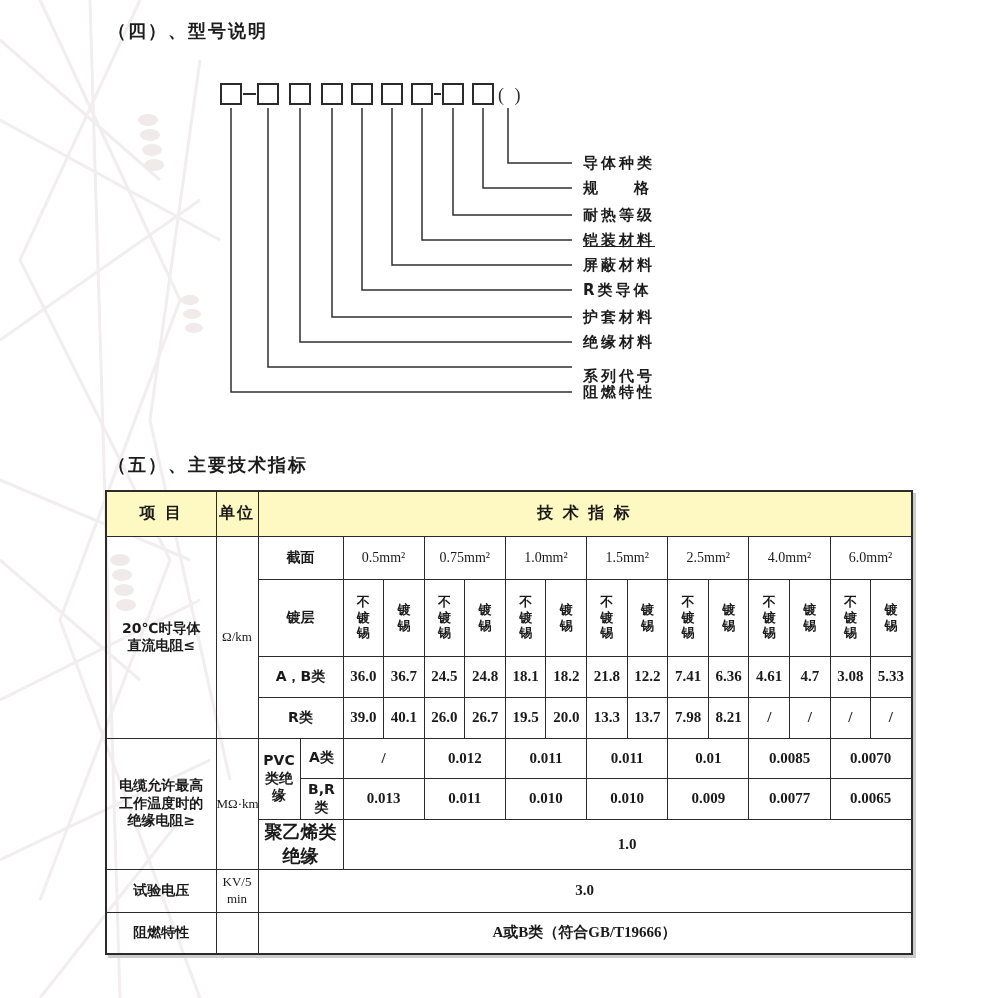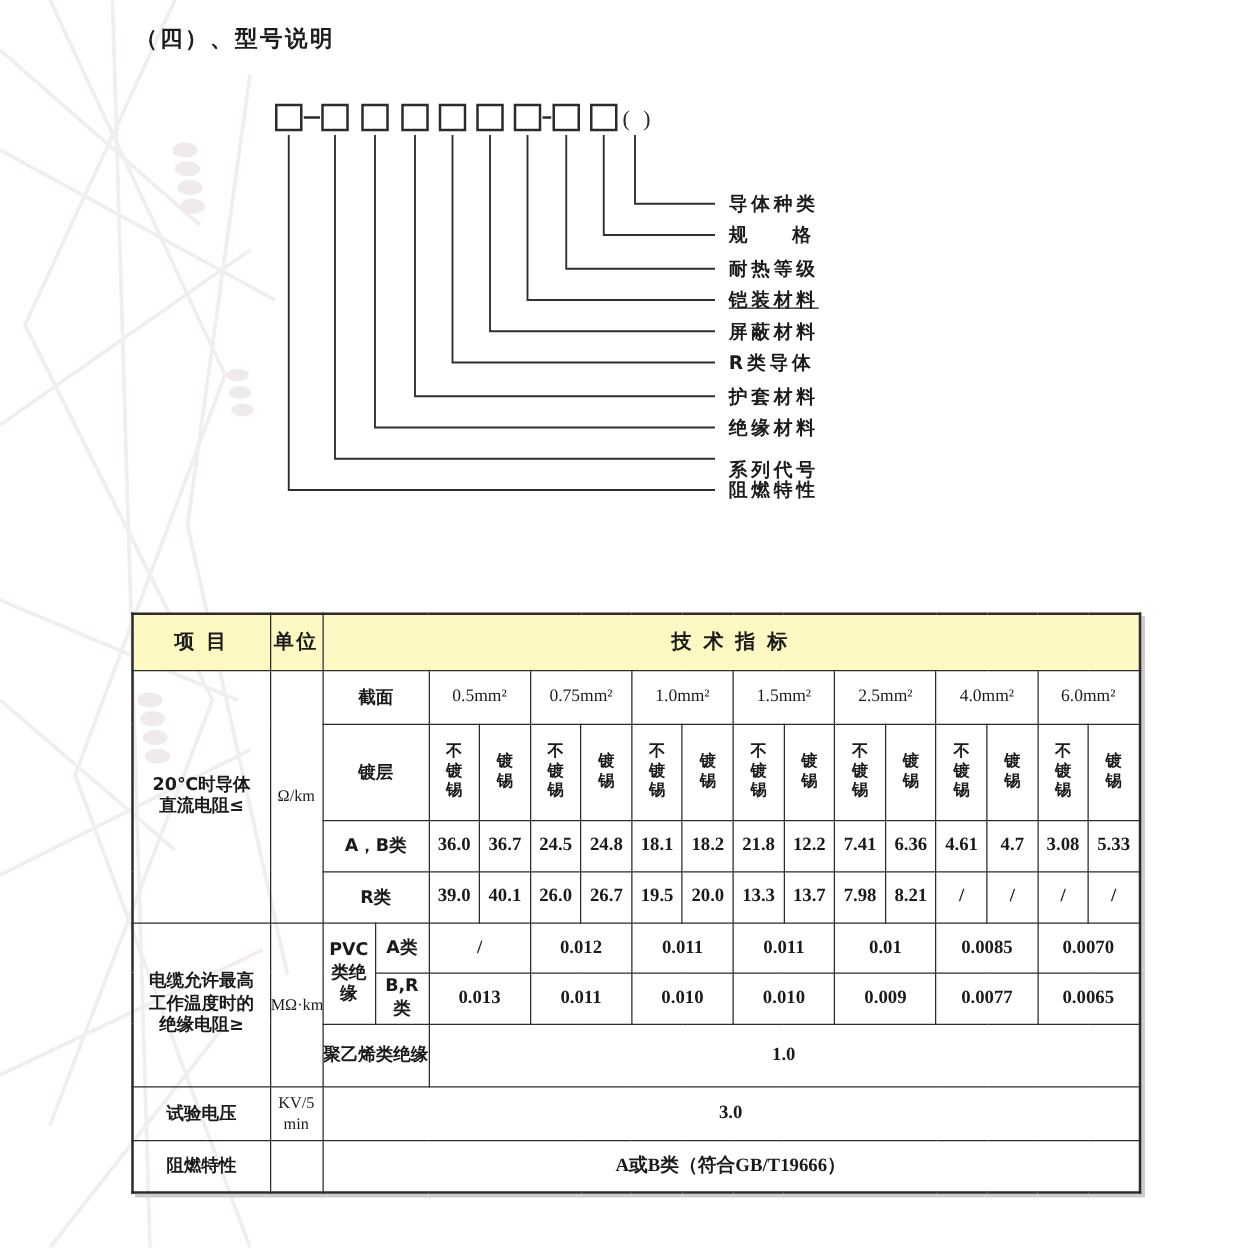--- a/index.html
+++ b/index.html
@@ -58,20 +58,21 @@
         <ellipse cx="122" cy="575" rx="10" ry="6"></ellipse>
       <ellipse cx="124" cy="590" rx="10" ry="6"></ellipse>
         <ellipse cx="126" cy="605" rx="10" ry="6"></ellipse>
       <ellipse cx="190" cy="300" rx="9" ry="5"></ellipse>
         <ellipse cx="192" cy="314" rx="9" ry="5"></ellipse>
       <ellipse cx="194" cy="328" rx="9" ry="5"></ellipse>
     </g>
   </svg>
 
   <div id="title4" class="sec-title">（四）、型号说明</div>
+  <div id="title5" class="sec-title">（五）、主要技术指标</div>
 
   <svg id="diagram-svg" width="1006" height="430" viewBox="0 0 1006 430">
     <g fill="none" stroke="#2b2b2b" stroke-width="2">
       <rect x="221" y="84" width="20" height="20"></rect>
       <rect x="258" y="84" width="20" height="20"></rect>
       <rect x="290" y="84" width="20" height="20"></rect>
       <rect x="322" y="84" width="20" height="20"></rect>
       <rect x="352" y="84" width="20" height="20"></rect>
       <rect x="382" y="84" width="20" height="20"></rect>
       <rect x="412" y="84" width="20" height="20"></rect>
@@ -240,21 +241,21 @@
 类</td>
       <td colspan="2" class="num">0.013</td>
       <td colspan="2" class="num">0.011</td>
       <td colspan="2" class="num">0.010</td>
       <td colspan="2" class="num">0.010</td>
       <td colspan="2" class="num">0.009</td>
       <td colspan="2" class="num">0.0077</td>
       <td colspan="2" class="num">0.0065</td>
     </tr>
     <tr style="height:50px">
-      <td colspan="2" class="lbl" style="font-size:14px">聚乙烯类绝缘</td>
+      <td colspan="2" class="lbl" style="font-size:18px">聚乙烯类绝缘</td>
       <td colspan="14" class="num">1.0</td>
     </tr>
     <tr style="height:43px">
       <td class="lbl">试验电压</td>
       <td class="unit v">KV/5
 min</td>
       <td colspan="16" class="num">3.0</td>
     </tr>
     <tr style="height:42px">
       <td class="lbl">阻燃特性</td>

